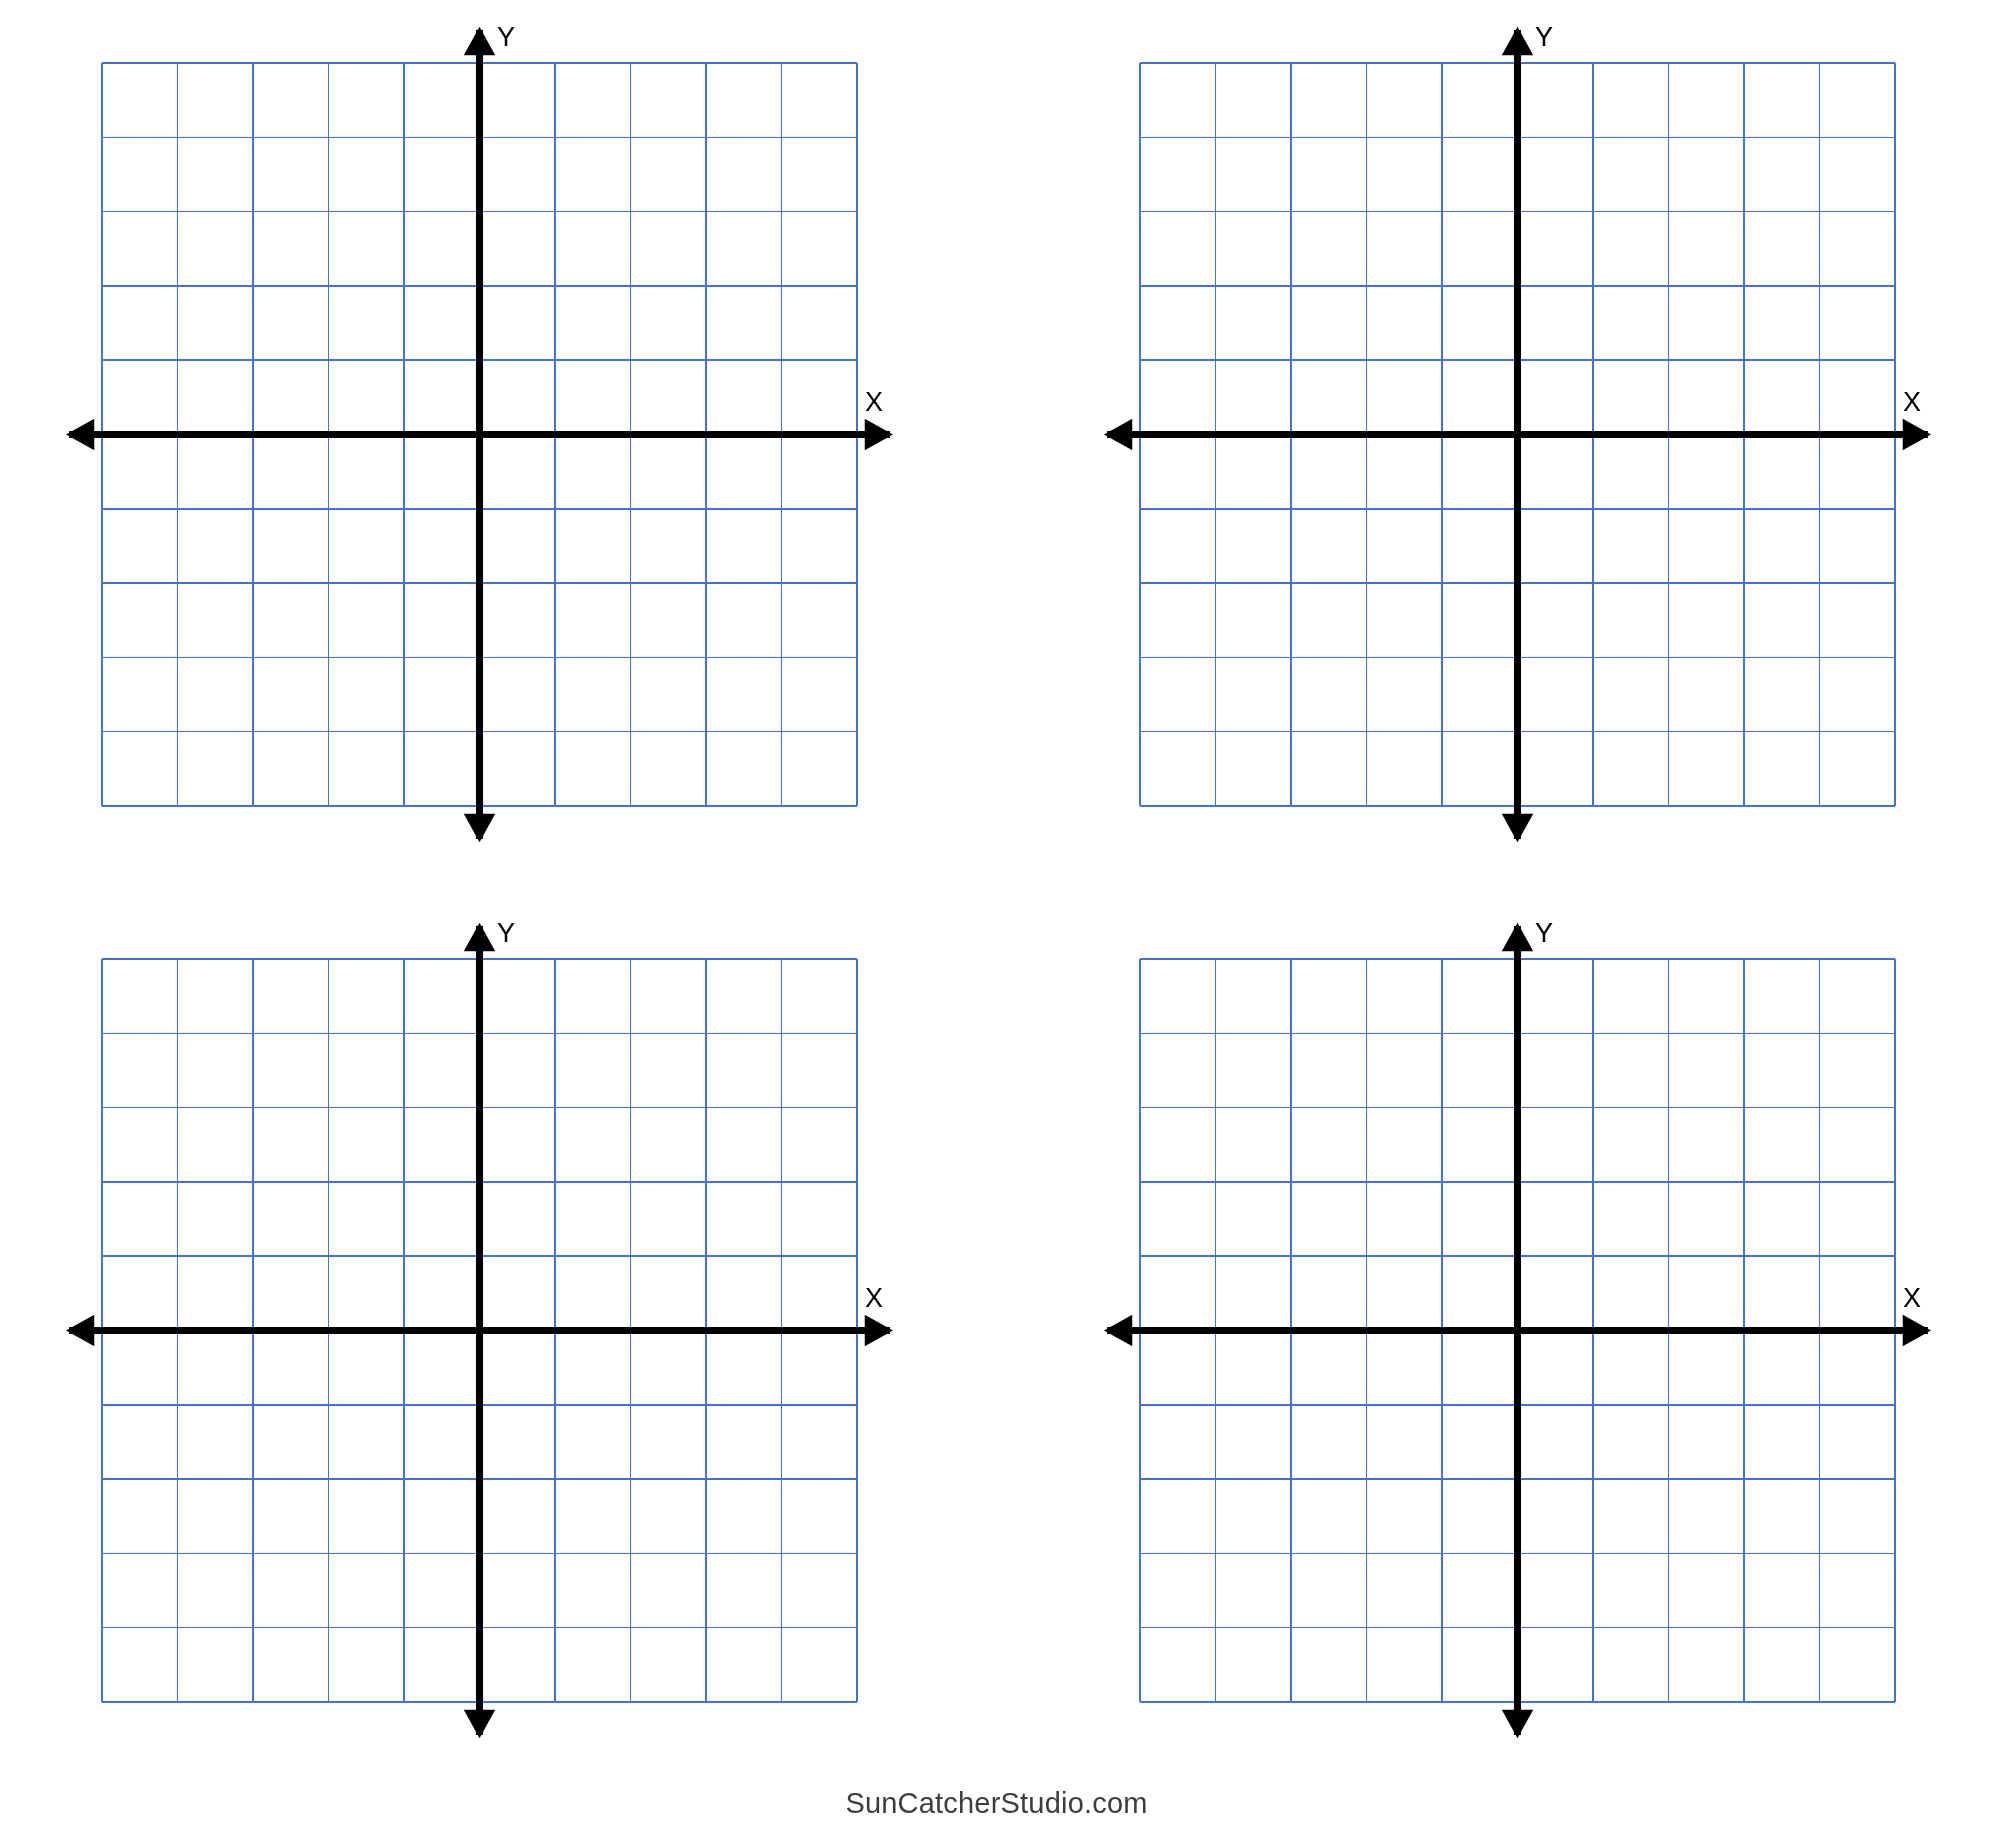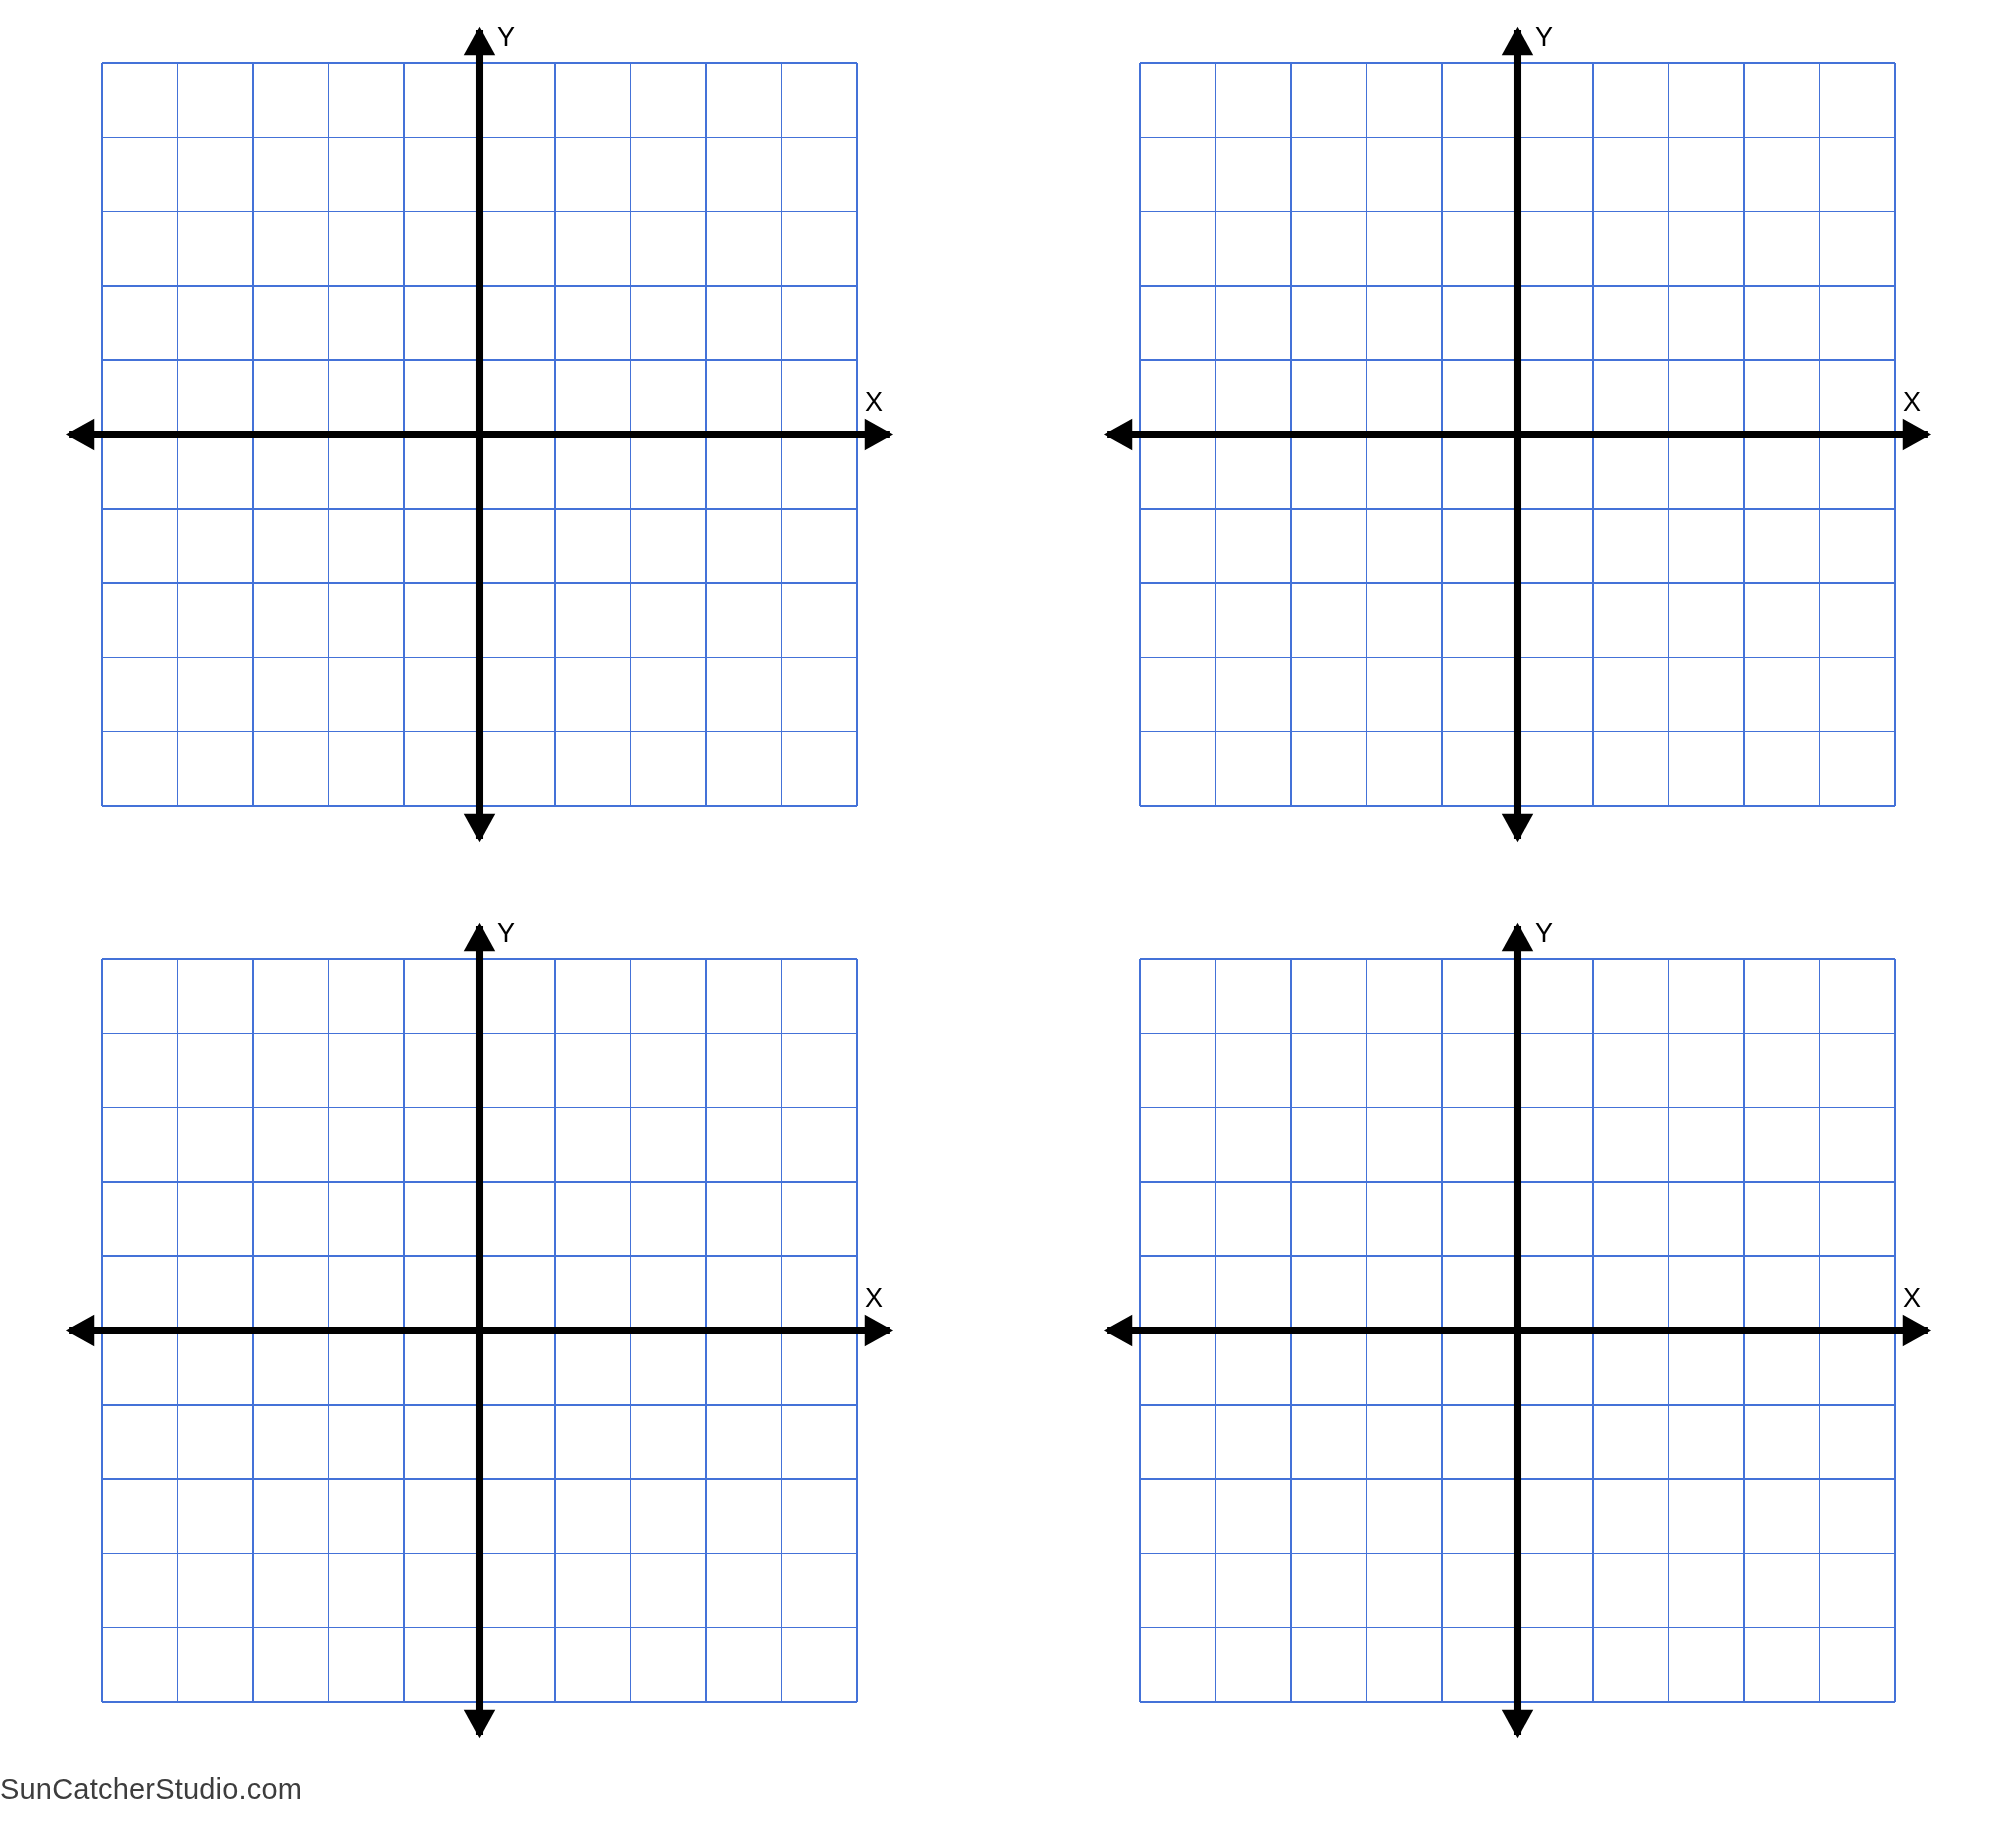--- a/index.html
+++ b/index.html
@@ -36,22 +36,23 @@
     font-family: "Liberation Sans", sans-serif;
     font-size: 27px;
     color: #000000;
     line-height: 1;
     white-space: nowrap;
   }
 
   .footer {
     position: absolute;
     left: 0;
-    bottom: 41px;
+    bottom: 27px;
     width: 100%;
+    text-align: center;
     font-family: "Liberation Sans", sans-serif;
     font-size: 29px;
     color: #3d3d3d;
     letter-spacing: 0.2px;
   }
 </style>
 </head>
 <body>
 
 <div class="sheet">

